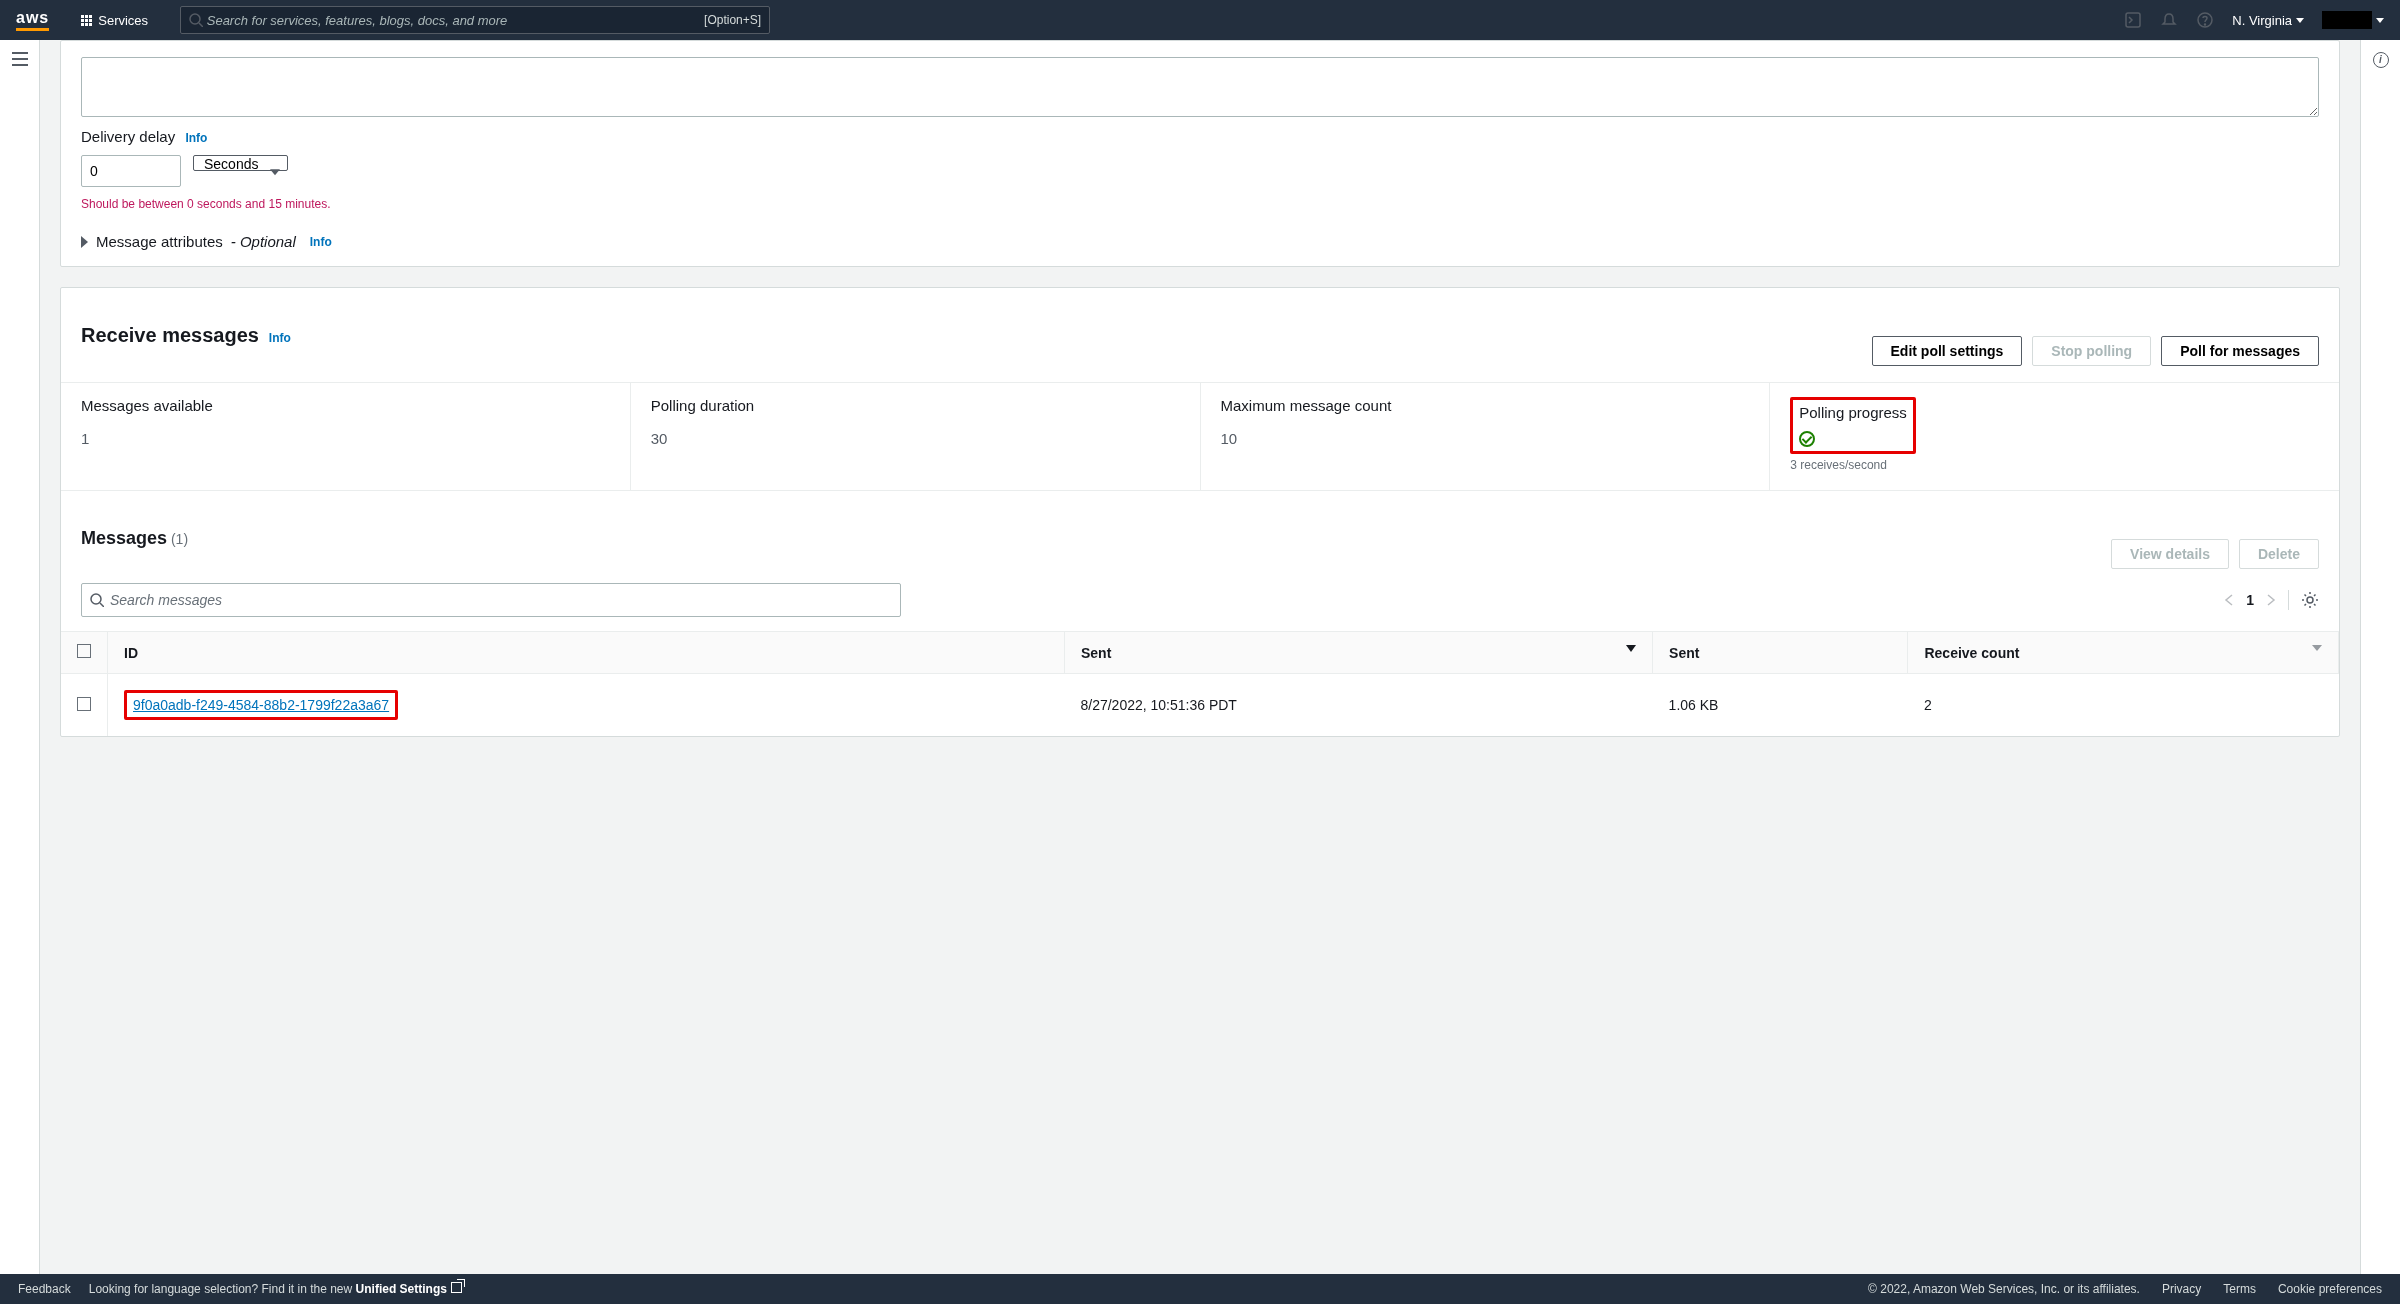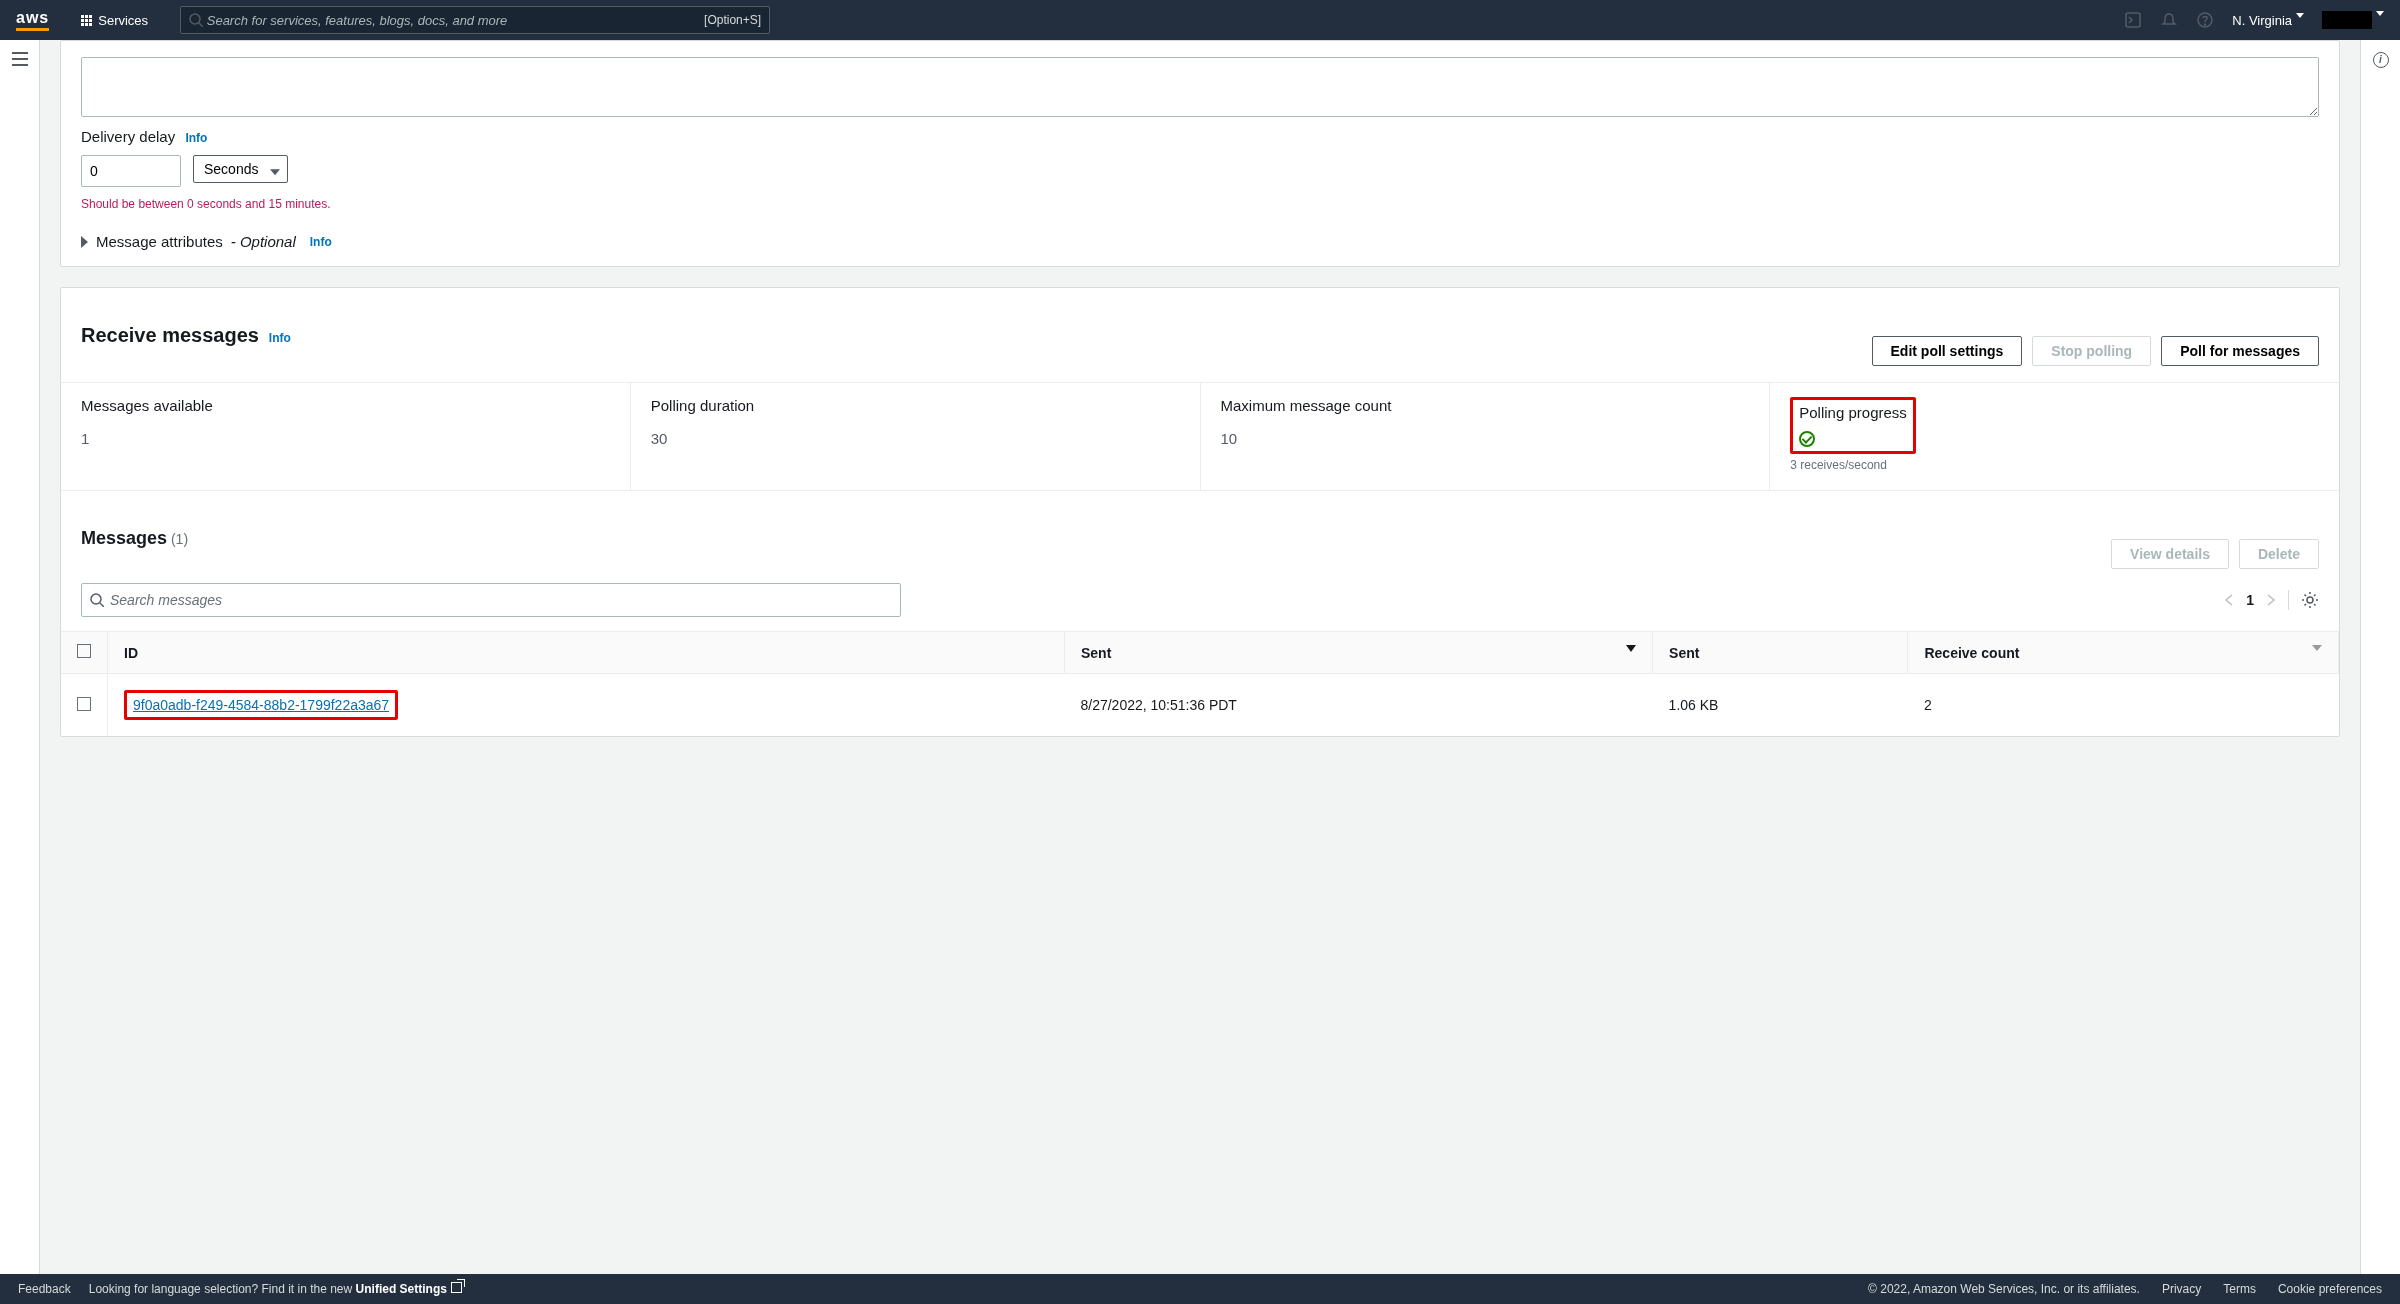--- a/index.html
+++ b/index.html
@@ -8,21 +8,21 @@
   
   .top-nav { background: #232f3e; height: 40px; display: flex; align-items: center; padding: 0 16px; color: #fff; gap: 32px; }
   .top-nav .aws-logo { font-weight: bold; font-size: 16px; letter-spacing: 1px; color:#fff; border-bottom:3px solid #ff9900; padding-bottom:1px;}
   .top-nav .services { display: flex; align-items: center; gap: 6px; font-size: 13px; cursor: pointer; }
   .grid-icon { display: inline-grid; grid-template-columns: repeat(3,3px); grid-template-rows: repeat(3,3px); gap:1px; }
   .grid-icon span { background:#fff; width:3px; height:3px; }
   .search-box { flex:1; max-width: 590px; display:flex; align-items:center; background:#1a2533; border:1px solid #545b64; border-radius:2px; height:28px; padding:0 8px; color:#aab7b8; font-size:13px; font-style:italic; }
   .search-box .shortcut { margin-left:auto; font-style:normal; font-size:12px; color:#d5dbdb;}
   .top-nav .right { margin-left:auto; display:flex; align-items:center; gap:18px; font-size:13px;}
   .icon-btn { width:18px; height:18px; display:inline-flex; align-items:center; justify-content:center; cursor:pointer;}
-  .region { display:flex; align-items:flex-start; gap:4px; cursor:pointer;}
+  .region { display:flex; align-items:center; gap:4px; cursor:pointer;}
   .black-box { width:50px; height:18px; background:#000;}
   .caret { width:0;height:0;border-left:4px solid transparent;border-right:4px solid transparent;border-top:5px solid #fff;}
   
   
   .workspace { display:flex; height: calc(100vh - 40px - 30px); }
   .left-rail, .right-rail { width:40px; background:#fff; border-right:1px solid #d5dbdb; display:flex; justify-content:center; padding-top:12px;}
   .right-rail { border-right:none; border-left:1px solid #d5dbdb;}
   .hamburger { width:16px; height:14px; display:flex; flex-direction:column; justify-content:space-between;}
   .hamburger span{height:2px;background:#545b64;}
   .info-circle{width:16px;height:16px;border:1.5px solid #545b64;border-radius:50%;position:relative;}
@@ -33,21 +33,21 @@
   
   .panel { background:#fff; border:1px solid #d5dbdb; border-radius:2px; margin-bottom:20px; }
   .panel .inner { padding: 16px 20px; }
   
   
   .textarea { width:100%; height:60px; border:1px solid #aab7b8; border-radius:2px; resize:both; }
   .label-row { font-size:15px; color:#16191f; margin-top:8px;}
   .info-link { color:#0073bb; font-size:12px; font-weight:bold; cursor:pointer; margin-left:6px;}
   .delay-inputs { display:flex; gap:12px; margin-top:10px;}
   .num-input { width:100px; height:32px; border:1px solid #aab7b8; border-radius:2px; padding:0 8px; font-size:14px;}
-  .select { height:28px; border:1px solid #545b64; border-radius:2px; padding:0 28px 0 10px; font-size:14px; background:#fff; appearance:none; position:relative;}
+  .select { height:16px; border:1px solid #545b64; border-radius:2px; padding:0 28px 0 10px; font-size:14px; background:#fff; appearance:none; position:relative;}
   .select-wrap{position:relative; display:inline-block;}
   .select-wrap::after{content:""; position:absolute; right:8px; top:50%; transform:translateY(-30%); width:0;height:0;border-left:5px solid transparent;border-right:5px solid transparent;border-top:6px solid #545b64;}
   .hint { font-size:12px; color:#be185d; margin-top:10px;}
   .expander { display:flex; align-items:center; gap:8px; margin-top:22px; cursor:pointer; font-size:15px;}
   .expander .tri{width:0;height:0;border-top:6px solid transparent;border-bottom:6px solid transparent;border-left:7px solid #545b64;}
   .expander .opt{font-style:italic;}
   
   
   .section-header { display:flex; align-items:center; justify-content:space-between; padding:16px 20px; }
   .section-title { font-size:20px; font-weight:bold;}

